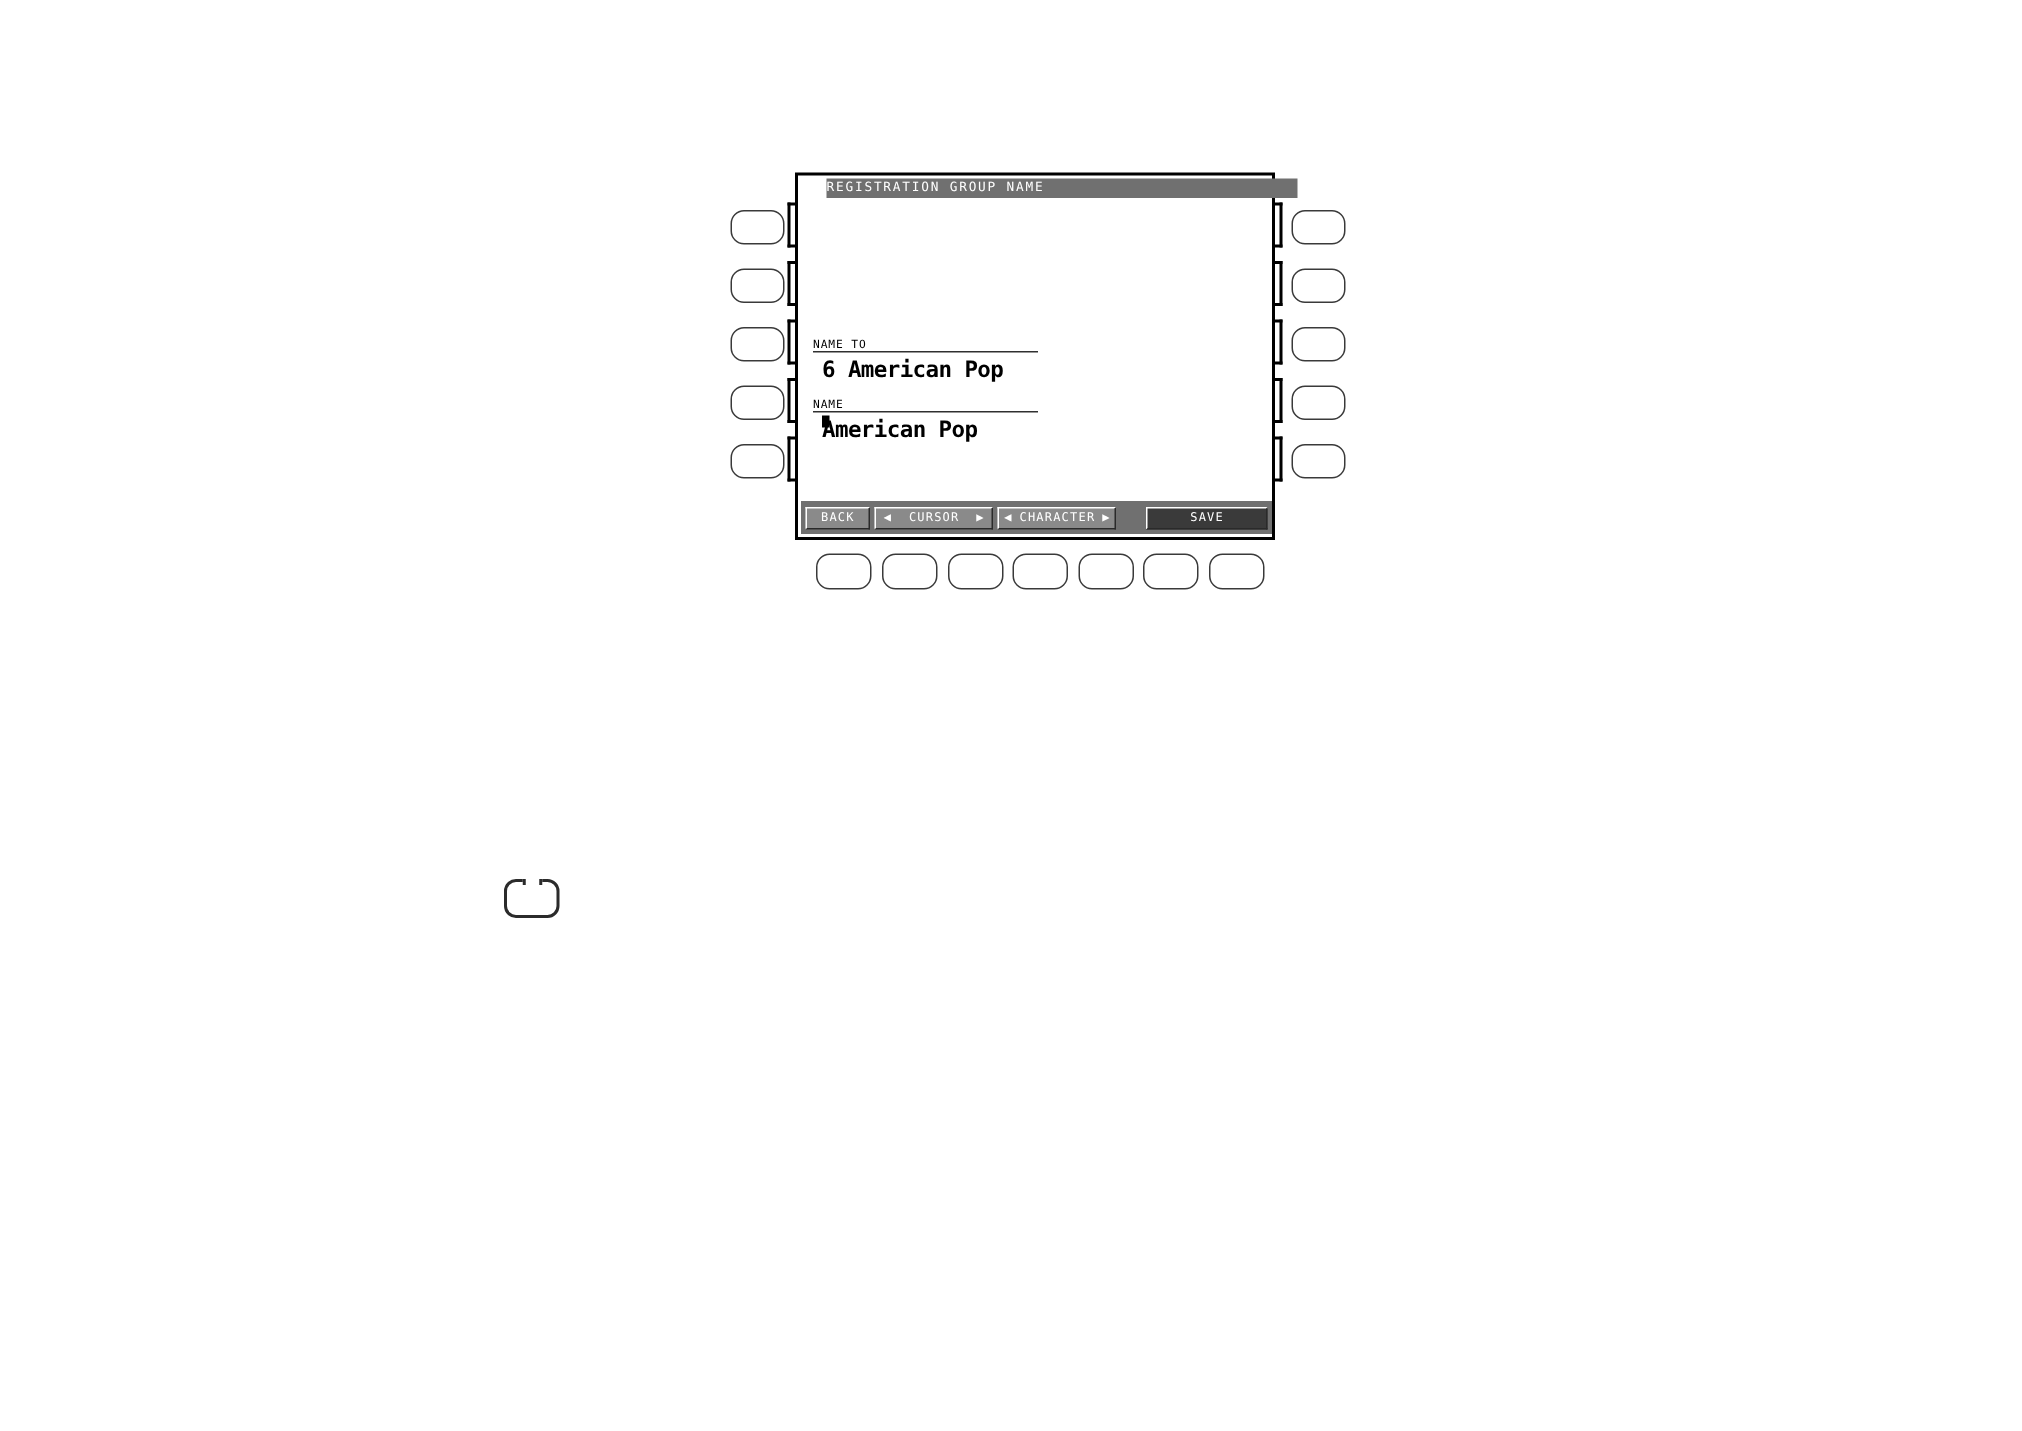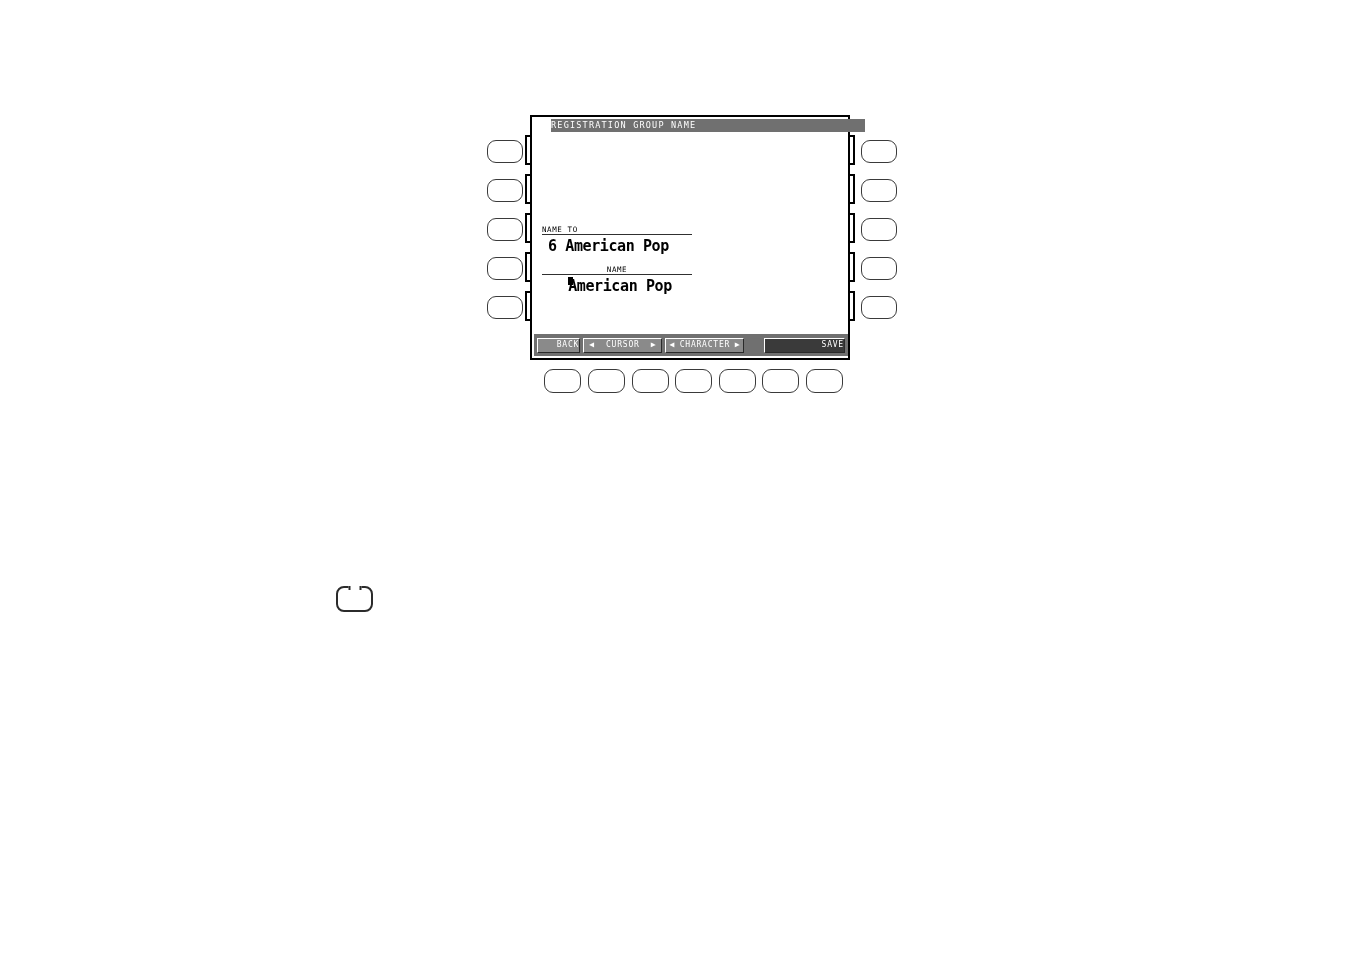--- a/index.html
+++ b/index.html
@@ -65,21 +65,21 @@
     background: #ffffff;
   }
 
   
   .field-group {
     position: absolute;
     left: 8px;
     width: 150px;
   }
   #field-save-to { top: 93px; }
-  #field-name    { top: 133px; text-align: center; }
+  #field-name    { top: 133px; }
 
   .field-label {
     font-size: 7.5px;
     letter-spacing: 0.6px;
     color: #000000;
     font-family: "DejaVu Sans Mono", monospace;
     line-height: 9px;
     height: 9px;
     white-space: nowrap;
   }
@@ -134,21 +134,21 @@
     background: #8a8a8a;
     border: 1px solid #ffffff;
     border-right-color: #2a2a2a;
     border-bottom-color: #2a2a2a;
     color: #ffffff;
     font-size: 8px;
     letter-spacing: 0.8px;
     font-family: "DejaVu Sans Mono", monospace;
     display: flex;
     align-items: center;
-    justify-content: flex-end;
+    justify-content: center;
     box-sizing: border-box;
     white-space: nowrap;
     line-height: 1;
   }
   .softkey.sk-back     { width: 46px; }
   .softkey.sk-cursor   { width: 84px; justify-content: space-between; padding: 0 5px; }
   .softkey.sk-char     { width: 84px; justify-content: space-between; padding: 0 3px; }
   .softkey.sk-save     { width: 86px; background: #3a3a3a; margin-left: 17px; }
   .sk-arrow { font-size: 8px; line-height: 1; }
   .sk-text  { flex: 0 0 auto; }

